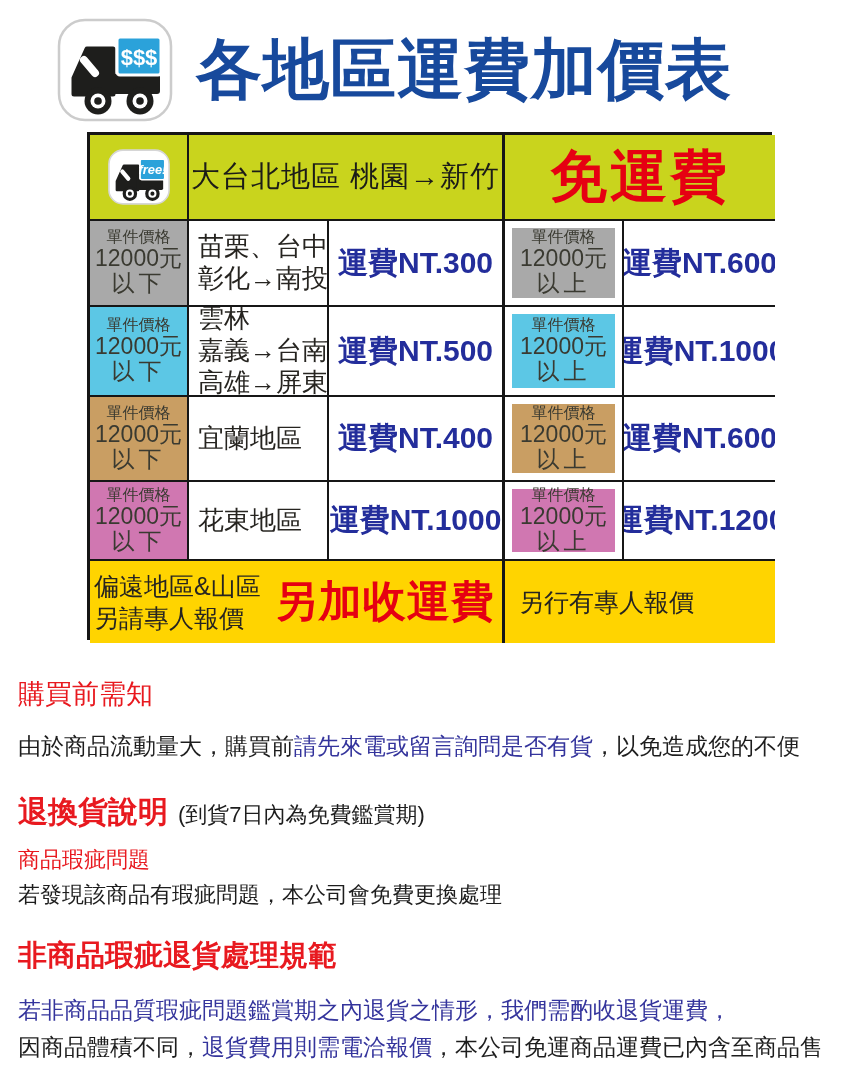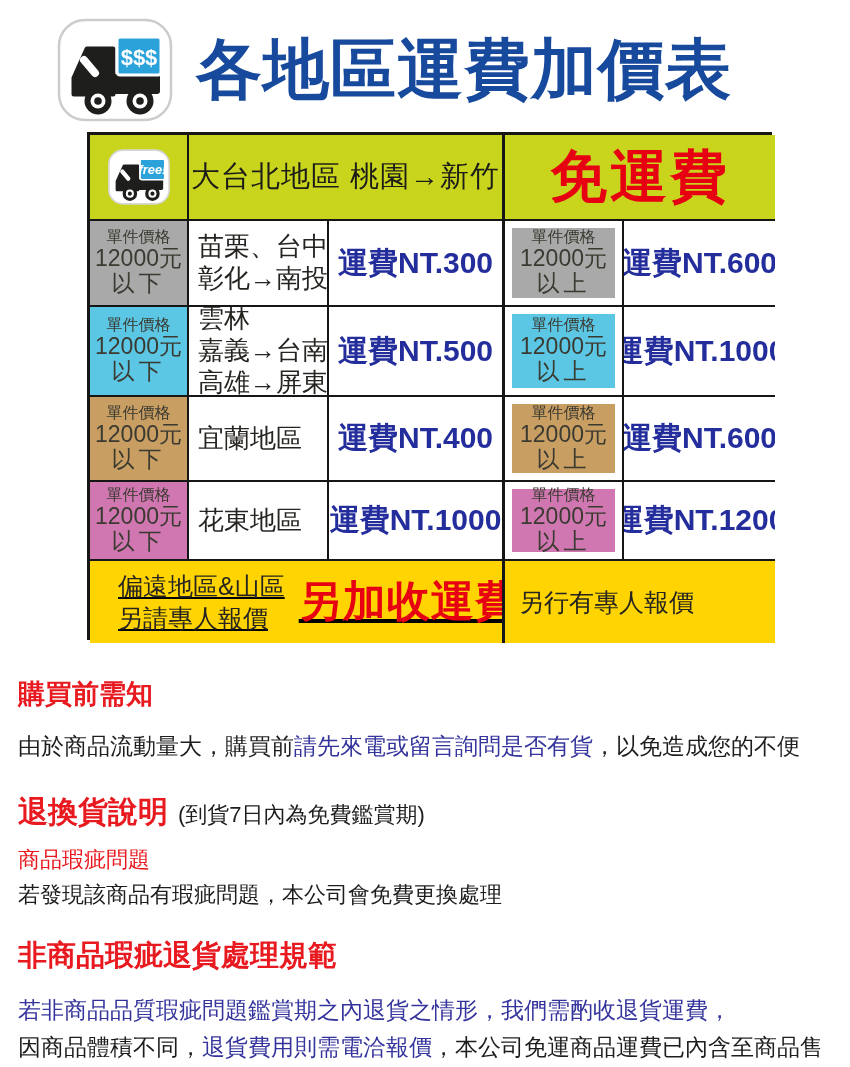--- a/index.html
+++ b/index.html
@@ -42,29 +42,29 @@
   .pr-box{width:103px;height:calc(100% - 14px);margin:auto;display:flex;flex-direction:column;
           justify-content:center;align-items:center;}
 
   .region-cell{align-items:flex-start;padding-left:9px;background:#fff;}
   .region-cell div{font-size:26px;color:#262420;line-height:1.22;white-space:nowrap;}
 
   .fee-cell{background:#fff;}
   .fee-cell span{font-size:30px;font-weight:bold;color:var(--fee_navy);white-space:nowrap;}
 
   .foot{background:var(--footer_gold);}
-  .foot-left{grid-column:1/4;flex-direction:row;justify-content:flex-start;gap:14px;padding-left:28px;text-decoration:underline;}
+  .foot-left{grid-column:1/4;flex-direction:row;justify-content:flex-start;gap:14px;padding-left:4px;}
   .foot-left .blk div{font-size:25px;color:#262420;line-height:1.3;white-space:nowrap;}
   .foot-left .surcharge{font-size:43px;font-weight:bold;color:var(--accent_red);white-space:nowrap;letter-spacing:1px;}
   .foot-right{grid-column:4/6;align-items:flex-start;padding-left:14px;}
   .foot-right div{font-size:25px;color:#262420;line-height:1.3;white-space:nowrap;}
 
   
   .notes{margin:36px 16px 0 18px;}
-  .h-red-lg{font-size:27px;font-weight:bold;color:var(--heading_red);margin-bottom:16px;}
+  .h-red-lg{font-size:27px;font-weight:normal;color:var(--heading_red);margin-bottom:16px;}
   .para{font-size:23px;color:#1d1d1d;line-height:36px;margin-bottom:28px;}
   .navy{color:var(--text_navy);}
   .s2-row{display:flex;align-items:baseline;gap:10px;margin-bottom:12px;}
   .s2-title{font-size:30px;font-weight:bold;color:var(--heading_red);}
   .s2-sub{font-size:22px;color:#1d1d1d;}
   .h-red-sm{font-size:22px;color:var(--heading_red);margin-bottom:5px;}
   .s2-p{font-size:22px;color:#1d1d1d;margin-bottom:26px;}
   .s3-title{font-size:29px;font-weight:bold;color:var(--heading_red);margin-bottom:16px;}
   .s3-p{font-size:23px;line-height:37px;color:#1d1d1d;margin-bottom:0;}
 

